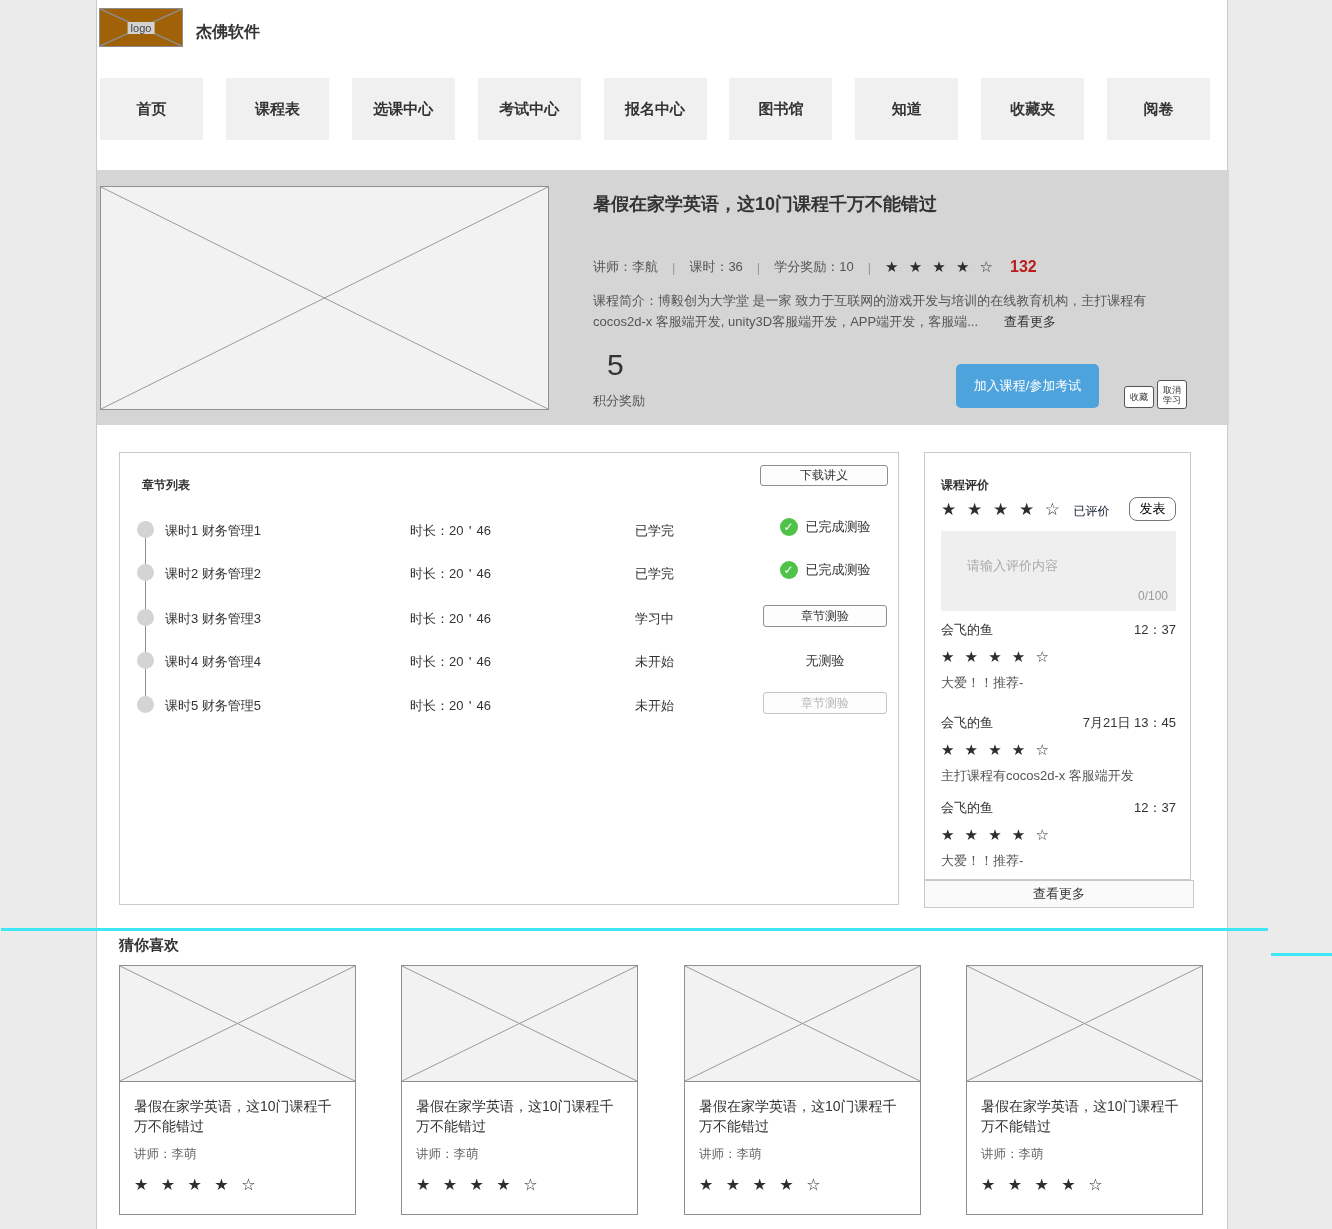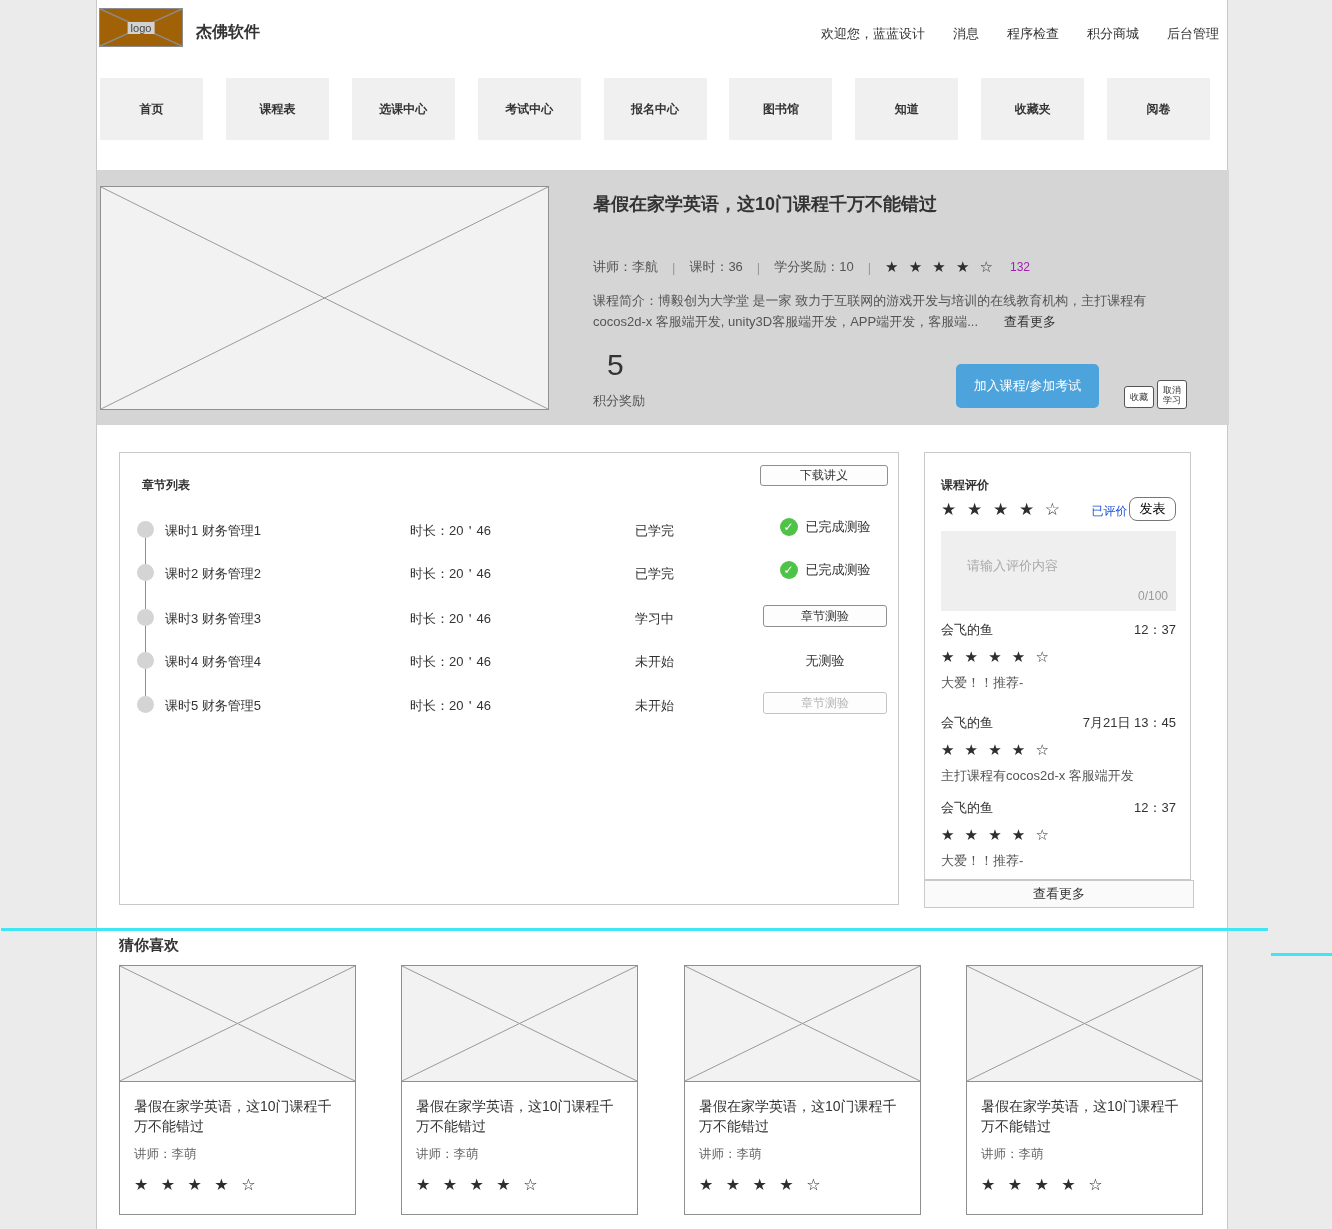--- a/index.html
+++ b/index.html
@@ -11,32 +11,32 @@
   
   .logo-box { left:2px; top:8px; width:84px; height:39px; background:#a16207; border:1px solid #8c8c8c; }
   .logo-box svg { position:absolute; left:0; top:0; width:100%; height:100%; }
   .logo-label { position:absolute; left:50%; top:50%; transform:translate(-50%,-50%); font-size:11px; color:#444; background:#d2d2d2; padding:0 3px; }
   .brand { left:99px; top:22px; font-size:16px; font-weight:bold; }
   .topmenu { right:8px; top:25px; display:flex; gap:28px; font-size:13px; }
   .topmenu span { cursor:pointer; }
 
   
   .nav { left:3px; top:78px; width:1110px; display:flex; justify-content:space-between; }
-  .nav-btn { width:103px; height:62px; background:#f0f0f0; display:flex; align-items:center; justify-content:center; font-size:12px; font-weight:bold; cursor:pointer; }
+  .nav-btn { width:103px; height:62px; background:#f0f0f0; display:flex; align-items:center; justify-content:center; font-size:15px; font-weight:bold; cursor:pointer; }
 
   
   .hero { left:0; top:170px; width:1132px; height:255px; background:#d5d5d5; }
   .ph { background:#f2f2f2; border:1px solid #919191; position:absolute; }
   .ph svg { position:absolute; left:0; top:0; width:100%; height:100%; }
   .hero-img { left:3px; top:16px; width:449px; height:224px; }
   .hero-title { left:496px; top:22px; font-size:18px; font-weight:bold; color:#333; }
   .hero-meta { left:496px; top:88px; font-size:13px; color:#555; display:flex; gap:14px; align-items:center; }
   .hero-meta .divider { color:#999; }
   .stars { color:#2e2e2e; font-size:15px; letter-spacing:3px; }
-  .rating-count { color:#a21caf; font-size:12px; letter-spacing:0; }
+  .rating-count { color:#b91c1c; font-size:16px; letter-spacing:0;font-weight:bold; }
   .hero-intro { left:496px; top:120px; width:600px; font-size:13px; color:#555; line-height:21px; }
   .hero-more { font-size:13px; color:#333; margin-left:26px; cursor:pointer; }
   .points-value { left:510px; top:178px; font-size:30px; color:#333; }
   .points-label { left:496px; top:222px; font-size:13px; color:#555; }
   .join-btn { left:859px; top:194px; width:143px; height:44px; background:#4da3dc; color:#fff; font-size:13px; border:none; border-radius:5px; cursor:pointer; }
   .mini-btn { background:#fff; border:1px solid #555; border-radius:3px; font-size:9px; color:#333; text-align:center; cursor:pointer; line-height:10px; }
   .fav-btn { left:1027px; top:216px; width:30px; height:22px; padding-top:5px; }
   .cancel-btn { left:1060px; top:210px; width:30px; height:29px; padding-top:4px; }
 
   
@@ -54,21 +54,21 @@
   .check-ic { display:inline-block; width:18px; height:18px; border-radius:50%; background:#4fc348; color:#fff; font-size:12px; line-height:18px; text-align:center; vertical-align:middle; margin-right:8px; }
   .test-label { font-size:13px; vertical-align:middle;font-family:Liberation Serif, serif; }
   .test-btn { width:124px; height:22px; background:#fdfdfd; border:1px solid #8f8f8f; border-radius:3px; font-size:12px; color:#333; cursor:pointer; }
   .test-btn.disabled { color:#b5b5b5; border-color:#c4c4c4; }
   .no-test { font-size:13px; line-height:26px; }
 
   
   .reviews { left:827px; top:452px; width:267px; height:428px; }
   .rate-row { position:absolute; left:16px; top:46px; width:235px; }
   .rate-row .stars { font-size:17px; }
-  .rated { font-size:12px; color:#1d4ed8; margin-left:24px; }
+  .rated { font-size:12px; color:#0f172a; margin-left:6px; }
   .publish-btn { position:absolute; right:0; top:-2px; width:47px; height:24px; background:#fff; border:1px solid #777; border-radius:8px; font-size:13px; cursor:pointer; }
   .review-input { position:absolute; left:16px; top:78px; width:235px; height:80px; background:#efefef; border:none; resize:none; font-size:13px; color:#333; padding:26px; font-family:inherit; }
   .review-input::placeholder { color:#aaa; }
   .counter { position:absolute; left:16px; top:136px; width:227px; text-align:right; font-size:12px; color:#9a9a9a; }
   .rv-item { position:absolute; left:16px; width:235px; }
   .rv-head { display:flex; justify-content:space-between; font-size:13px; color:#333; }
   .rv-stars { margin-top:9px; font-size:15px; letter-spacing:3px; color:#2e2e2e; }
   .rv-comment { margin-top:8px; font-size:13px; color:#555; }
   .more-btn { left:827px; top:880px; width:270px; height:28px; background:#fafafa; border:1px solid #c9c9c9; font-size:13px; color:#333; cursor:pointer; }
 
@@ -91,27 +91,20 @@
   <div class="canvas">
 
     <div class="abs logo-box">
       <svg viewBox="0 0 100 100" preserveAspectRatio="none">
           <line x1="0" y1="0" x2="100" y2="100" stroke="#8c8c8c" stroke-width="1.5" vector-effect="non-scaling-stroke"></line>
           <line x1="100" y1="0" x2="0" y2="100" stroke="#8c8c8c" stroke-width="1.5" vector-effect="non-scaling-stroke"></line>
         </svg>
       <span class="logo-label">logo</span>
     </div>
     <div class="abs brand">杰佛软件</div>
-    <div class="abs topmenu">
-      <span>欢迎您，蓝蓝设计</span>
-      <span>消息</span>
-      <span>程序检查</span>
-      <span>积分商城</span>
-      <span>后台管理</span>
-    </div>
 
     <div class="abs nav">
       <div class="nav-btn">首页</div>
       <div class="nav-btn">课程表</div>
       <div class="nav-btn">选课中心</div>
       <div class="nav-btn">考试中心</div>
       <div class="nav-btn">报名中心</div>
       <div class="nav-btn">图书馆</div>
       <div class="nav-btn">知道</div>
       <div class="nav-btn">收藏夹</div>

